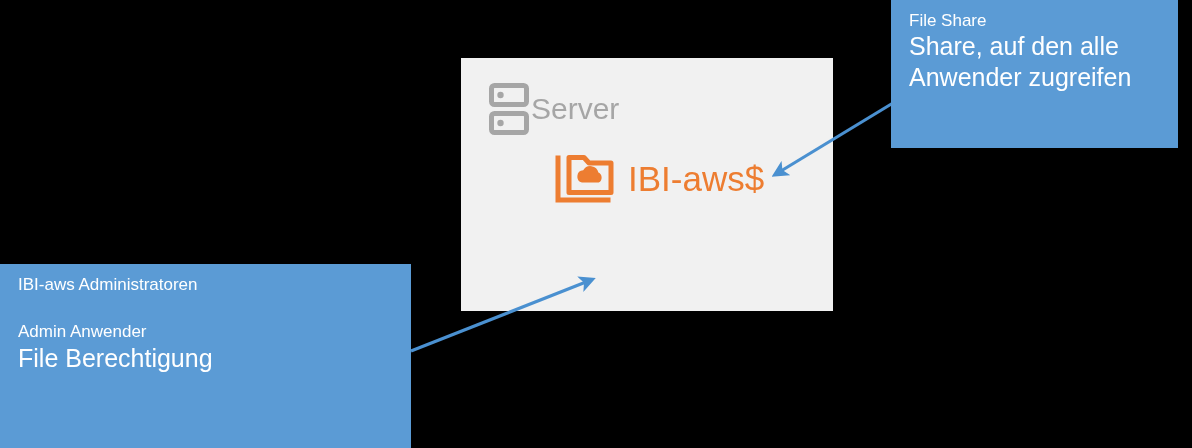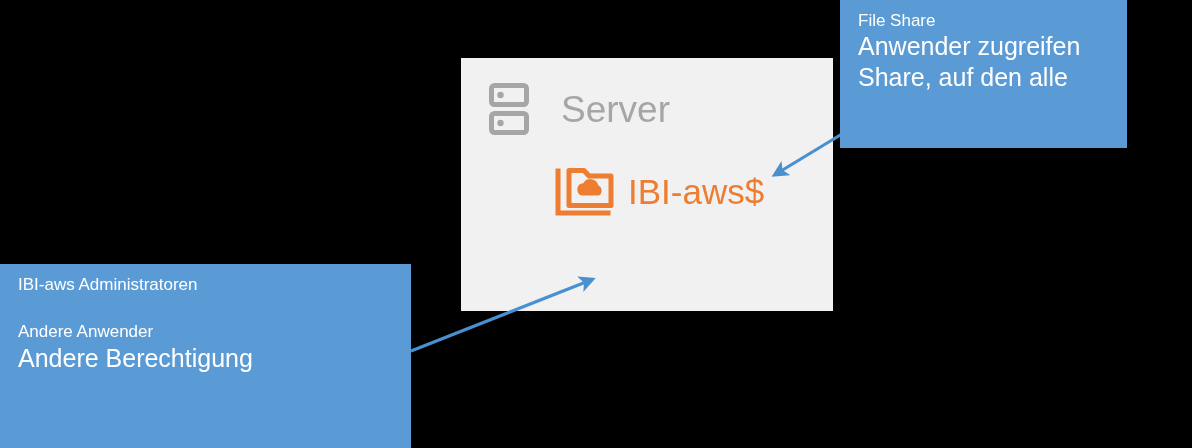--- a/index.html
+++ b/index.html
@@ -26,40 +26,40 @@
     background: #F1F1F1;
   }
 
   .row {
     position: absolute;
     display: flex;
     align-items: center;
   }
 
   #server-row { left: 28px; top: 25px; }
-  #share-row  { left: 93px; top: 105px; }
+  #share-row  { left: 93px; top: 92px; }
   #admin-row  { left: 154px; top: 177px; }
 
   .icon-wrap {
     display: inline-flex;
     align-items: center;
     justify-content: center;
     flex: 0 0 auto;
   }
 
   .node-label {
     white-space: nowrap;
     font-weight: 400;
   }
 
   #server-label {
     color: #A6A6A6;
-    font-size: 37px;
+    font-size: 30px;
     line-height: 1;
-    margin-left: 32px;
+    margin-left: 2px;
   }
   #share-label {
     color: #ED7D31;
     font-size: 35px;
     line-height: 1;
     margin-left: 10px;
   }
   #admin-label {
     color: #70AD47;
     font-size: 35px;
@@ -69,21 +69,21 @@
 
   
   .callout {
     position: absolute;
     background: #5B9BD5;
     color: #FFFFFF;
     box-sizing: border-box;
   }
 
   #callout-fileshare {
-    left: 840px;
+    left: 891px;
     top: 0px;
     width: 287px;
     height: 148px;
     padding: 10px 23px 0 18px;
   }
 
   #callout-permissions {
     left: 0px;
     top: 264px;
     width: 411px;
@@ -160,24 +160,24 @@
       <line x1="893" y1="103" x2="776" y2="174" stroke="#4A90D0" stroke-width="3.2" marker-end="url(#head-blue)"></line>
     </g>
 
     <g>
       <line x1="411" y1="351" x2="591" y2="280" stroke="#4A90D0" stroke-width="3.2" marker-end="url(#head-blue)"></line>
     </g>
   </svg>
 
   <div class="callout" id="callout-fileshare">
     <div class="callout-kicker">File Share</div>
+    <div class="callout-body nowrap">Share, auf den alle</div>
     <div class="callout-body nowrap">Anwender zugreifen</div>
-    <div class="callout-body nowrap">Share, auf den alle</div>
   </div>
 
   <div class="callout" id="callout-permissions">
     <div class="callout-kicker">IBI-aws Administratoren</div>
     <div class="spacer-block"></div>
-    <div class="callout-kicker">Andere Anwender</div>
-    <div class="callout-body nowrap">Andere Berechtigung</div>
+    <div class="callout-kicker">Admin Anwender</div>
+    <div class="callout-body nowrap">File Berechtigung</div>
   </div>
 
 </div>
 
 </body></html>

